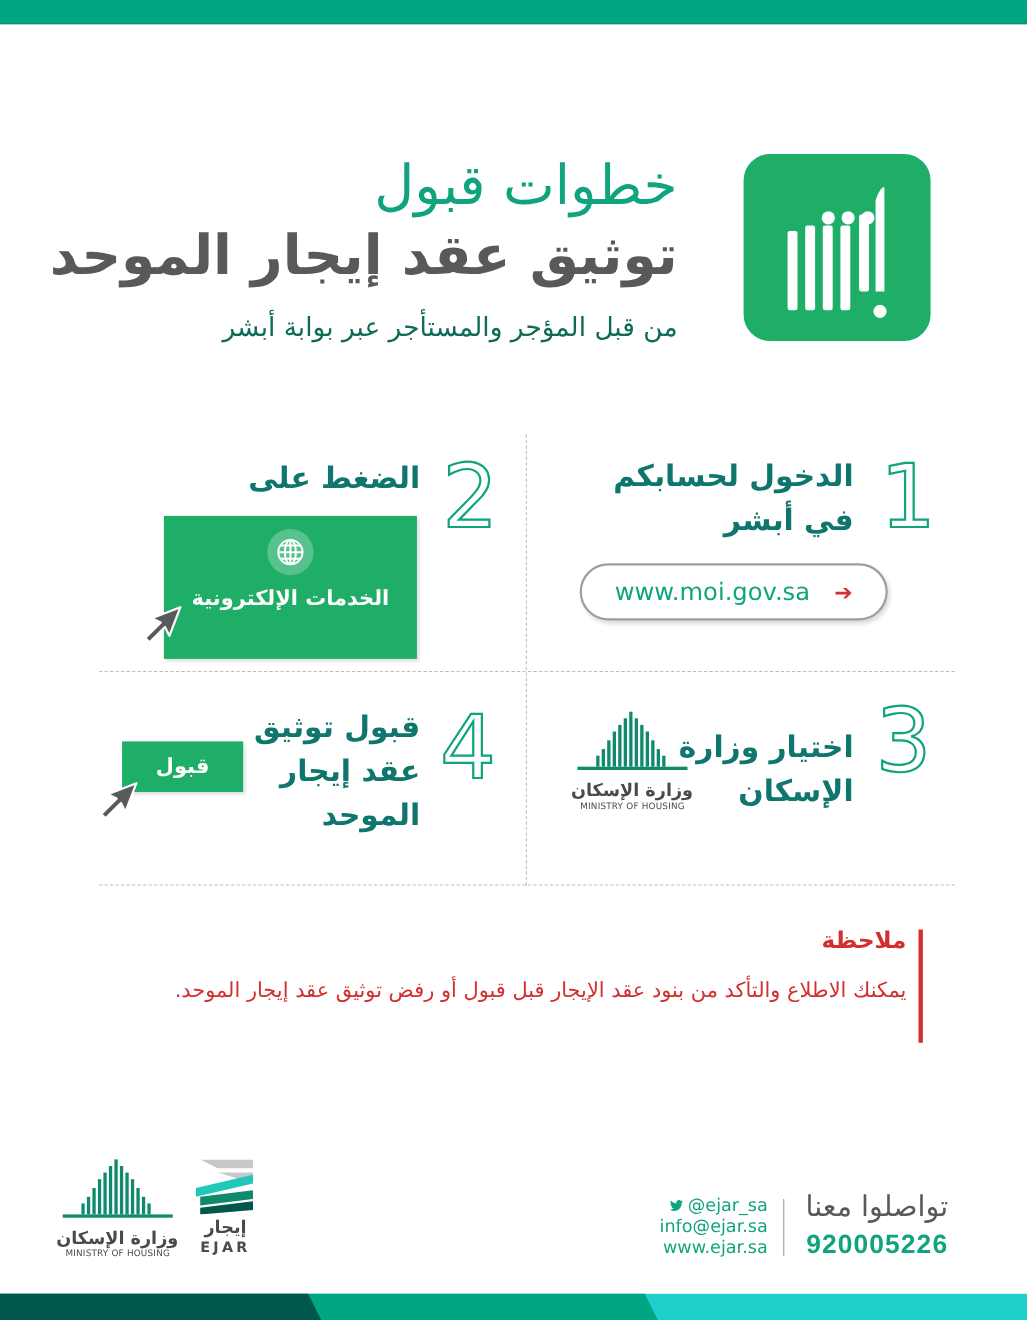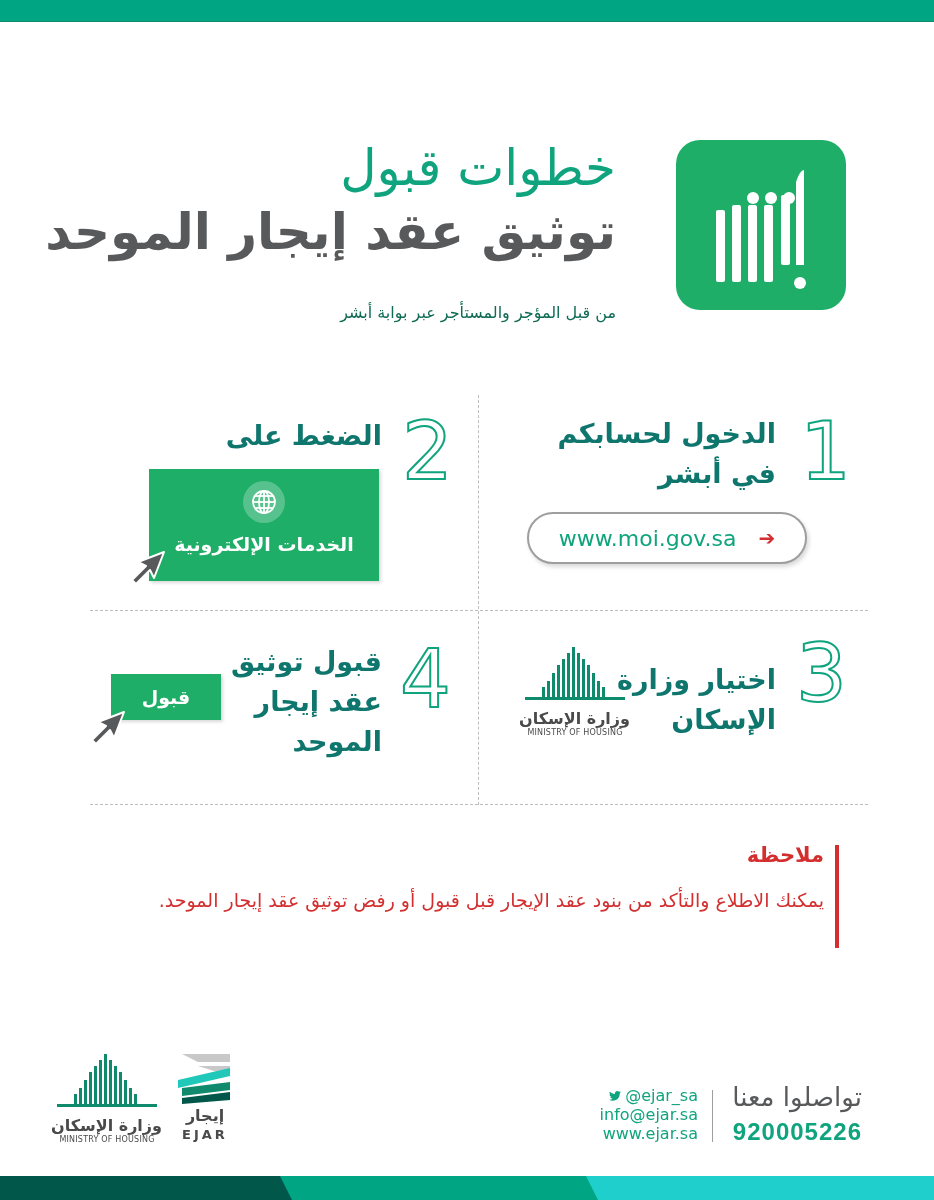--- a/index.html
+++ b/index.html
@@ -6,35 +6,35 @@
     html, body { width: 934px; height: 1200px; background: #ffffff; overflow: hidden; }
     body { position: relative; font-family: "DejaVu Sans", "Liberation Sans", sans-serif; color: #58595b; }
     .abs { position: absolute; }
     .top-bar { left: 0; top: 0; width: 934px; height: 22px; background: #00a684; border-bottom: 1px solid #0f8c70; }
 
     .absher-logo { left: 676px; top: 140px; width: 170px; height: 170px; background: #1fae67; border-radius: 24px; }
     .absher-logo svg { position: absolute; left: 0; top: 0; }
 
     .title-1 { right: 318px; top: 138px; font-size: 50px; color: #10a47e; font-weight: normal; direction: rtl; white-space: nowrap; line-height: 60px; }
     .title-2 { right: 318px; top: 200px; font-size: 50px; color: #58595b; font-weight: bold; direction: rtl; white-space: nowrap; line-height: 64px; }
-    .subtitle { right: 318px; top: 296px; font-size: 16px; color: #0f6b55; direction: rtl; white-space: nowrap; line-height: 34px; }
+    .subtitle { right: 318px; top: 280px; font-size: 24px; color: #0f6b55; direction: rtl; white-space: nowrap; line-height: 34px; }
 
     .vdiv { left: 478px; top: 395px; width: 0; height: 410px; border-left: 1px dashed #bdbdbd; }
     .hdiv { left: 90px; width: 778px; height: 0; border-top: 1.5px dashed #bdbdbd; }
     .hdiv.h1 { top: 610px; }
     .hdiv.h2 { top: 804px; }
 
     .step-num { font-size: 80px; line-height: 80px; color: transparent; -webkit-text-stroke: 2px #10a47e; font-family: "DejaVu Sans", sans-serif; font-weight: normal; }
     .step-text { direction: rtl; font-size: 27px; font-weight: bold; color: #0f766e; line-height: 40px; text-align: right; white-space: nowrap; }
 
     .url-pill { left: 527px; top: 512px; width: 280px; height: 52px; border: 2px solid #9e9e9e; border-radius: 27px; box-shadow: 2px 3px 4px rgba(0,0,0,0.15); background: #fff; display: flex; align-items: center; justify-content: center; gap: 22px; }
     .url-text { font-family: "DejaVu Sans", sans-serif; font-size: 22px; color: #10a47e; }
     .url-arrow { color: #d32f2f; font-size: 20px; font-weight: bold; }
 
-    .eservices-btn { left: 149px; top: 469px; width: 230px; height: 112px; background: #1fae67; box-shadow: 2px 2px 3px rgba(0,0,0,0.15); }
+    .eservices-btn { left: 149px; top: 469px; width: 230px; height: 130px; background: #1fae67; box-shadow: 2px 2px 3px rgba(0,0,0,0.15); }
     .globe-circle { left: 94px; top: 12px; width: 42px; height: 42px; border-radius: 50%; background: rgba(255,255,255,0.25); display: flex; align-items: center; justify-content: center; }
     .eservices-label { left: 0; top: 64px; width: 230px; text-align: center; direction: rtl; color: #fff; font-size: 19px; font-weight: bold; }
 
     .accept-btn { left: 111px; top: 674px; width: 110px; height: 46px; background: #1fae67; box-shadow: 2px 2px 3px rgba(0,0,0,0.15); color: #fff; font-size: 19px; font-weight: bold; display: flex; align-items: center; justify-content: center; direction: rtl; }
 
     .moh-logo { width: 110px; }
     .moh-name { direction: rtl; font-size: 16px; font-weight: bold; color: #4a4a4a; text-align: center; white-space: nowrap; }
     .moh-en { font-family: "DejaVu Sans", sans-serif; font-size: 8px; color: #4a4a4a; text-align: center; letter-spacing: 0.2px; white-space: nowrap; }
 
     .note-bar { left: 835px; top: 845px; width: 4px; height: 103px; background: #d32f2f; }

